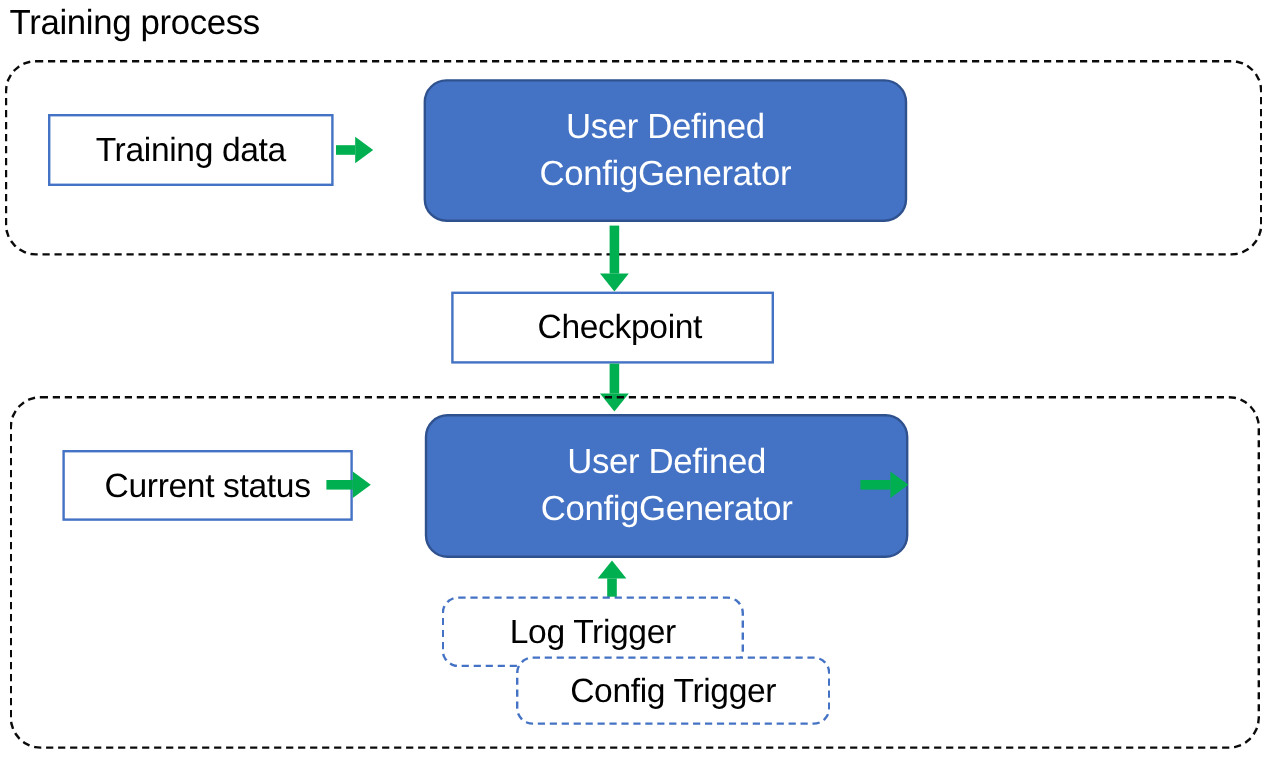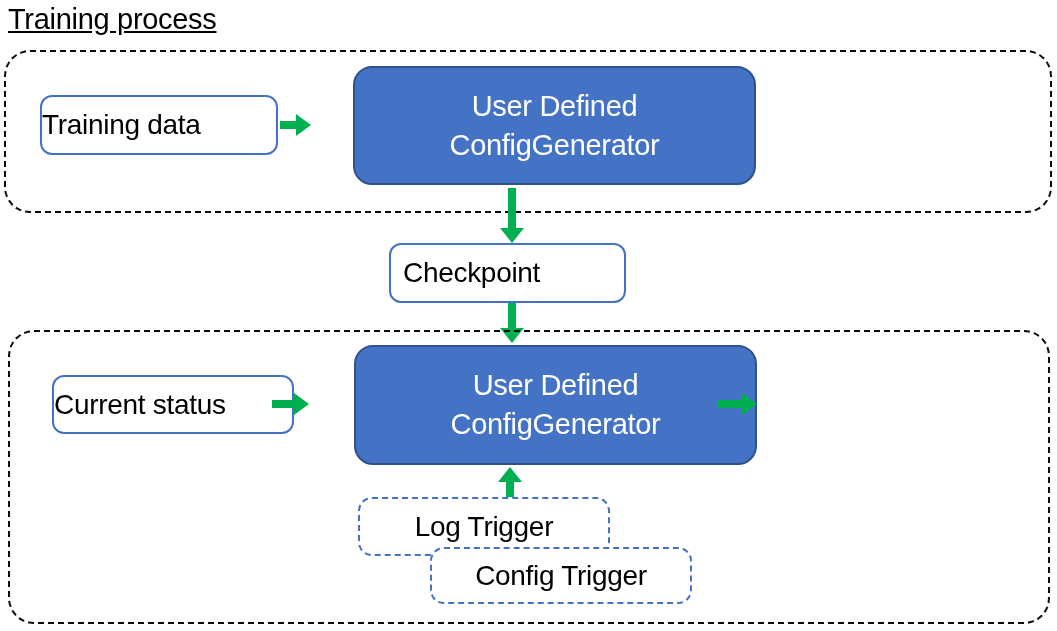--- a/index.html
+++ b/index.html
@@ -23,35 +23,35 @@
     height:631px;
     background:var(--background);
     overflow:hidden;
   }
   .section-title{
     position:absolute;
     font-size:29px;
     letter-spacing:-0.3px;
     color:var(--text-dark);
     white-space:nowrap;
-    text-decoration:underline;
   }
   .process-container{
     position:absolute;
     border:2.5px dashed var(--container-stroke);
     border-radius:26px;
     background:transparent;
   }
   .white-box{
     position:absolute;
     background:var(--background);
     border:2.2px solid var(--box-stroke);
-    border-radius:12px;
+    border-radius:0;
     display:flex;
     align-items:center;
+    justify-content:center;
     font-size:28px;
     letter-spacing:-0.3px;
     color:var(--text-dark);
     white-space:nowrap;
   }
   .trigger-box{
     position:absolute;
     background:var(--background);
     border:2.2px dashed var(--box-stroke);
     border-radius:14px;
@@ -135,21 +135,21 @@
   <div class="blue-box" style="left:310px;top:66px;width:403px;height:119px;">
     <div>User Defined</div>
     <div>ConfigGenerator</div>
   </div>
 
   <div class="arrow-v" style="left:500px;top:188px;height:55px;">
     <div class="shaft"></div>
     <div class="head-down"></div>
   </div>
 
-  <div class="white-box" style="left:389px;top:243px;width:237px;height:60px;padding-left:12px;">
+  <div class="white-box" style="left:376px;top:243px;width:269px;height:60px;padding-left:12px;">
     <span>Checkpoint</span>
   </div>
 
   <div class="arrow-v" style="left:500px;top:303px;height:40px;">
     <div class="shaft"></div>
     <div class="head-down"></div>
   </div>
 
 
   <div class="process-container" style="left:8px;top:330px;width:1042px;height:294px;"></div>
@@ -172,21 +172,21 @@
     <div class="shaft"></div>
     <div class="head-right"></div>
   </div>
 
 
   <div class="arrow-v" style="left:498px;top:467px;height:31px;">
     <div class="head-up"></div>
     <div class="shaft"></div>
   </div>
 
-  <div class="trigger-box" style="left:358px;top:497px;width:252px;height:59px;">
+  <div class="trigger-box" style="left:368px;top:497px;width:252px;height:59px;">
     <span>Log Trigger</span>
   </div>
 
   <div class="trigger-box" style="left:430px;top:547px;width:262px;height:57px;">
     <span>Config Trigger</span>
   </div>
 
 </div>
 
 </body></html>

